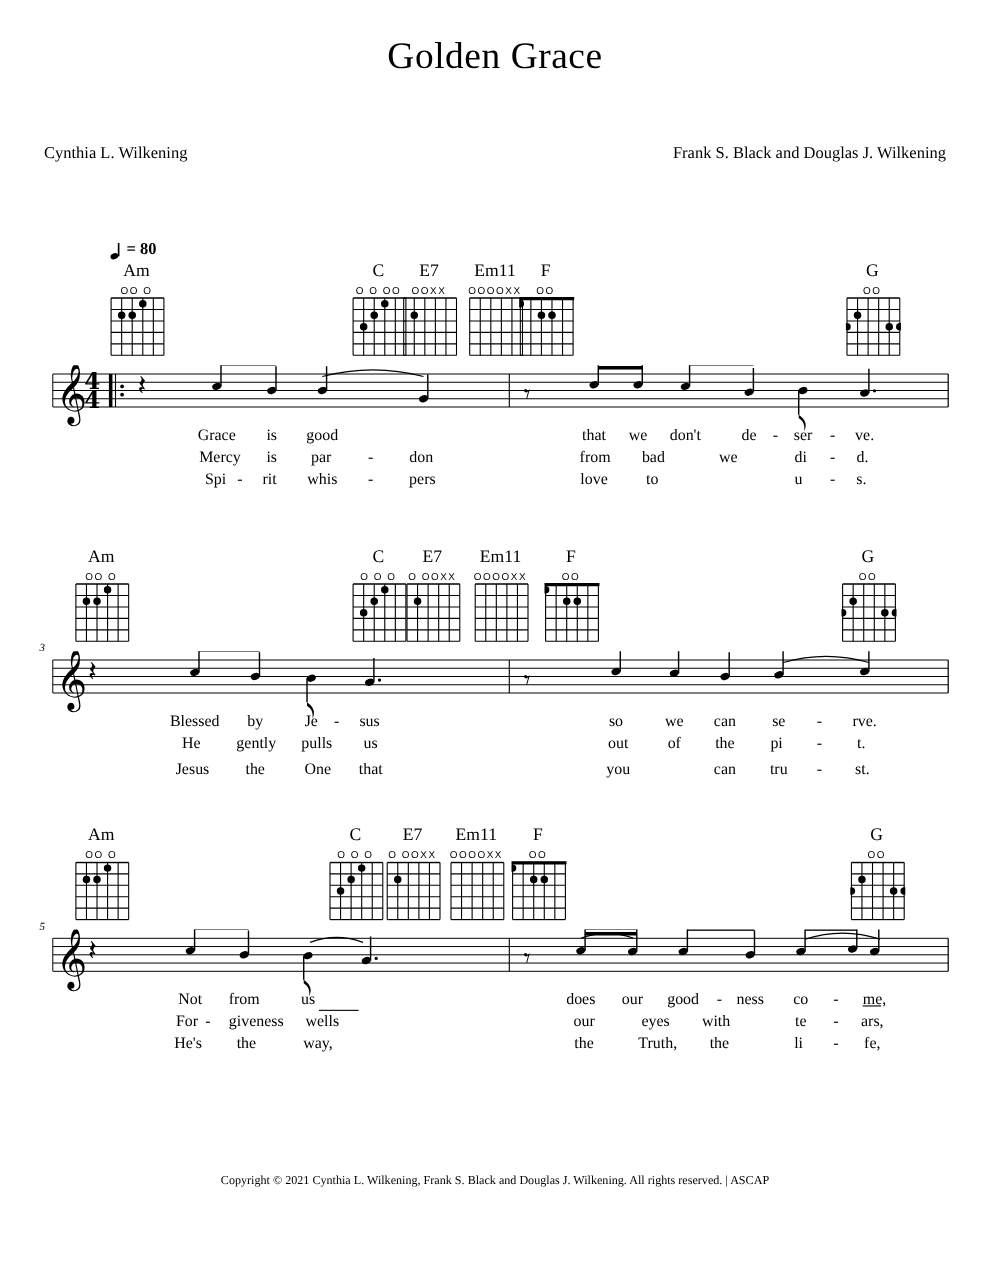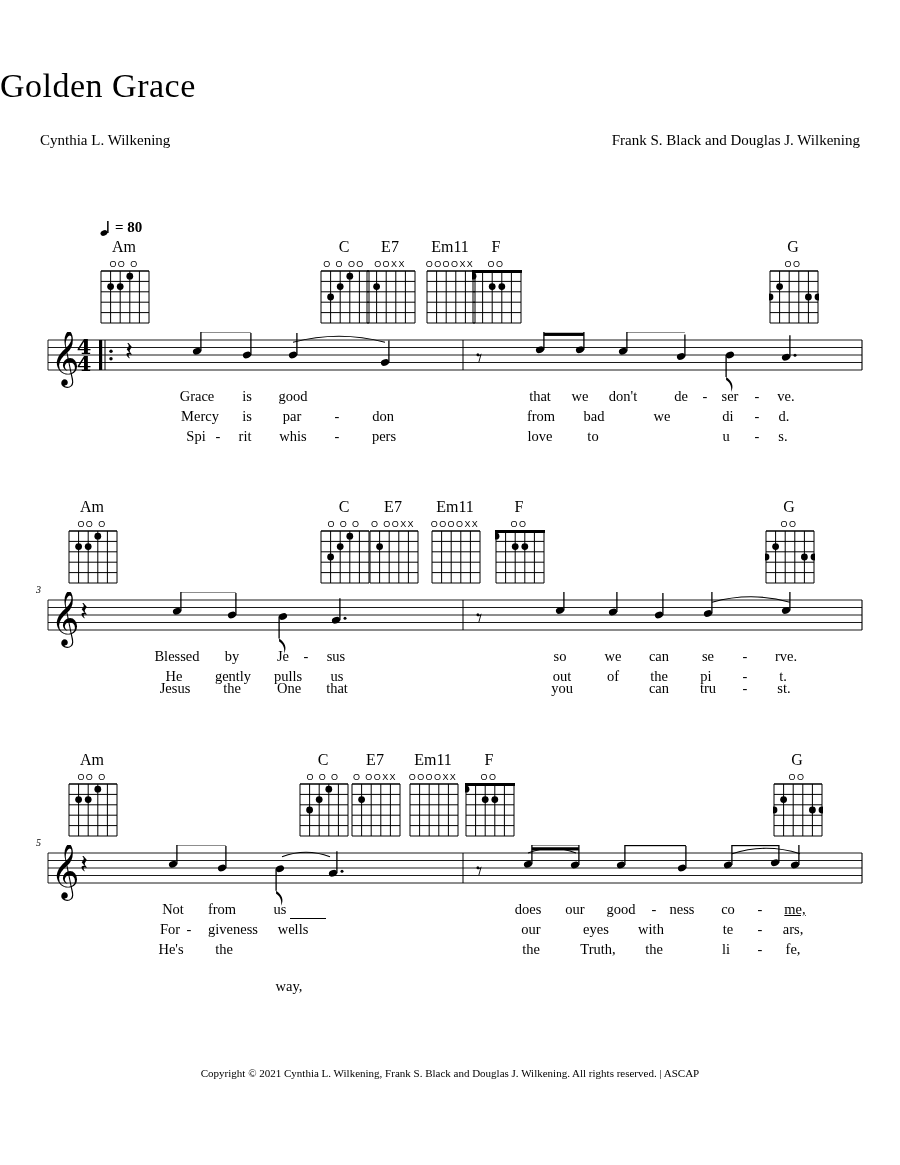--- a/index.html
+++ b/index.html
@@ -4,22 +4,22 @@
 <style>
   html,body{margin:0;padding:0;background:#fff;}
   body{
     width:900px;height:1165px;position:relative;overflow:hidden;
     font-family:"Liberation Serif","DejaVu Serif",serif;color:#000;
   }
   .page{position:absolute;inset:0;background:#fff;}
 
   
   .title{
-    position:absolute;left:0;right:0;top:33px;text-align:left;
-    font-size:34px;font-weight:400;letter-spacing:.5px;margin-top:34px;
+    position:absolute;left:0;right:0;top:33px;text-align:center;
+    font-size:34px;font-weight:400;letter-spacing:.5px;
   }
   .lyricist{position:absolute;left:40px;top:132px;font-size:15px;}
   .composer{position:absolute;right:40px;top:132px;font-size:15px;text-align:right;}
 
   .tempo{position:absolute;left:100px;top:219px;font-size:15px;font-weight:bold;
          display:flex;align-items:center;gap:3px;}
   .tempo .qnote{display:inline-block;width:12px;height:16px;position:relative;}
   .tempo .qnote svg{position:absolute;left:0;top:0;}
 
   .perf-note{
@@ -482,21 +482,21 @@
           <span style="left: 233px;">gently</span>
           <span style="left: 288px;">pulls</span>
           <span style="left: 337px;">us</span>
           <span style="left: 562px;">out</span>
           <span style="left: 613px;">of</span>
           <span style="left: 659px;">the</span>
           <span style="left: 706px;">pi</span>
           <span style="left: 745px;">-</span>
           <span style="left: 783px;">t.</span>
         </div>
-        <div class="lyricline" style="top: 180px; padding-left: 32px;">
+        <div class="lyricline" style="top: 192px; padding-left: 32px;">
           <span style="left: 175px;">Jesus</span>
           <span style="left: 232px;">the</span>
           <span style="left: 289px;">One</span>
           <span style="left: 337px;">that</span>
           <span style="left: 562px;">you</span>
           <span style="left: 659px;">can</span>
           <span style="left: 708px;">tru</span>
           <span style="left: 745px;">-</span>
           <span style="left: 784px;">st.</span>
         </div>
@@ -699,21 +699,21 @@
           <span style="left: 531px;">our</span>
           <span style="left: 596px;">eyes</span>
           <span style="left: 651px;">with</span>
           <span style="left: 728px;">te</span>
           <span style="left: 760px;">-</span>
           <span style="left: 793px;">ars,</span>
         </div>
         <div class="lyricline" style="top: 188px;">
           <span style="left: 171px;">He's</span>
           <span style="left: 224px;">the</span>
-          <span style="left: 289px; margin-top: 37px;">way,</span>
+          <span style="left: 289px;">way,</span>
           <span style="left: 531px;">the</span>
           <span style="left: 598px;">Truth,</span>
           <span style="left: 654px;">the</span>
           <span style="left: 726px;">li</span>
           <span style="left: 760px;">-</span>
           <span style="left: 793px;">fe,</span>
         </div>
         <div style="position: absolute; left: 290px; top: 165px; width: 36px; height: 1.4px; background: rgb(0, 0, 0);"></div>
       </div>
   </div>

